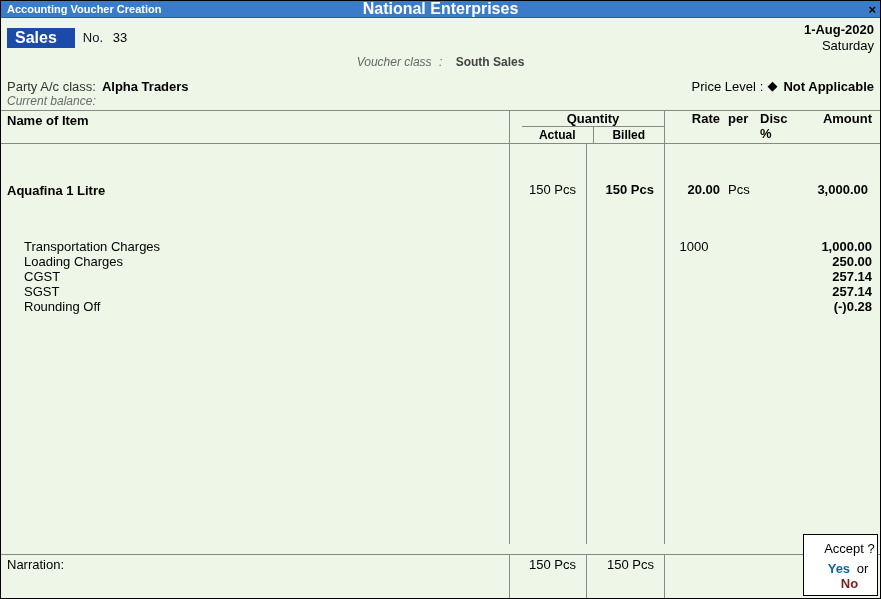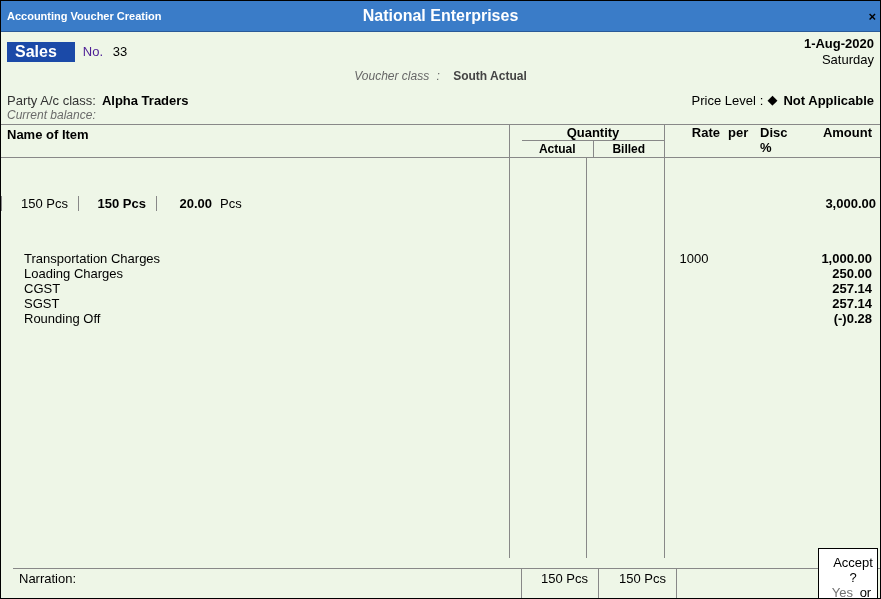--- a/index.html
+++ b/index.html
@@ -8,21 +8,21 @@
     font-size: 12px;
     background: #fff;
     width: 881px;
     height: 599px;
     overflow: hidden;
     position: relative;
     border: 1px solid #000;
   }
   .titlebar {
     background: #3a7cc8;
-    height: 31px;
+    height: 17px;
     display: flex;
     align-items: center;
     position: relative;
     border-bottom: 1px solid #2a5a98;
   }
   .titlebar .title-left {
     color: #fff;
     font-weight: bold;
     font-size: 11px;
     padding-left: 6px;
@@ -57,21 +57,21 @@
     background: #1b4aa8;
     color: #fff;
     font-weight: bold;
     padding: 1px 18px 1px 8px;
     font-size: 16px;
   }
   .vno {
     margin-left: 8px;
     font-size: 13px;
   }
-  .vno .lbl { color: #4c1d95; }
+  .vno .lbl { color: #0f172a; }
   .vno .val { margin-left: 6px; }
   .date-block {
     margin-left: auto;
     text-align: right;
     font-size: 13px;
     line-height: 1.2;
   }
   .date-block .d1 { font-weight: bold; }
   .row-vc {
     text-align: center;
@@ -131,21 +131,21 @@
   .body-row {
     display: flex;
     font-size: 13px;
   }
   .body-row .c-name { flex: 0 0 508px; padding: 1px 6px; font-weight: bold; }
   .body-row .c-qact { flex: 0 0 77px; text-align: right; padding-right: 10px; border-left: 1px solid #888; }
   .body-row .c-qbil { flex: 0 0 78px; text-align: right; padding-right: 10px; border-left: 1px solid #888; font-weight: bold; }
   .body-row .c-rate { flex: 0 0 60px; text-align: right; padding-right: 4px; border-left: 1px solid #888; font-weight: bold; }
   .body-row .c-per  { flex: 0 0 34px; padding-left: 4px; font-weight: normal; }
   .body-row .c-disc { flex: 0 0 44px; }
-  .body-row .c-amt  { flex: 1; text-align: right; padding-right: 4px; font-weight: bold; }
+  .body-row .c-amt  { flex: 1; text-align: right; padding-right: 12px; font-weight: bold; }
   .body-vlines {
     position: absolute;
     top: 0; bottom: 0;
     border-left: 1px solid #888;
   }
   .vl1 { left: 508px; }
   .vl2 { left: 585px; }
   .vl3 { left: 663px; }
   .spacer { height: 38px; display:flex; }
   .charge-row {
@@ -153,51 +153,51 @@
     font-size: 13px;
   }
   .charge-row .c-name { flex: 0 0 508px; padding: 0 23px; font-weight: normal; }
   .charge-row .c-mid { flex: 0 0 155px; }
   .charge-row .c-rate { flex: 0 0 60px; text-align: center; padding-right:0; }
   .charge-row .c-per { flex: 0 0 34px; }
   .charge-row .c-disc { flex: 0 0 44px; }
   .charge-row .c-amt { flex: 1; text-align: right; padding-right: 8px; font-weight: bold; }
   .footer {
     position: absolute;
-    bottom: 0; left: 0; right: 0; padding-left: 12px;
+    bottom: 0; left: 0; right: 0;
   }
   .footer-row {
     display: flex;
     border-top: 1px solid #888;
     font-size: 13px;
     height: 44px;
   }
   .footer-row .f-narr { flex: 0 0 508px; padding: 2px 6px; }
   .footer-row .f-qa { flex: 0 0 77px; border-left: 1px solid #888; text-align: right; padding: 2px 10px 0 0; }
   .footer-row .f-qb { flex: 0 0 78px; border-left: 1px solid #888; text-align: right; padding: 2px 10px 0 0; }
   .footer-row .f-rest { flex: 1; border-left: 1px solid #888; }
   .accept-box {
     position: absolute;
     right: 2px;
     bottom: 2px;
-    width: 60px;
+    width: 75px;
     height: 62px;
     background: #fff;
     border: 1px solid #000;
     text-align: center;
-    padding: 6px 2px 4px 12px;
+    padding: 6px 2px 4px 20px;
     font-size: 13px;
     display: flex;
     flex-direction: column;
     justify-content: space-between;
   }
   .accept-box .q { }
   .accept-box .yn { font-size: 13px; }
-  .accept-box .yes { color: #737373; font-weight: normal; cursor: pointer; }
-  .accept-box .no  { color: #14532d; font-weight: bold; cursor: pointer; }
+  .accept-box .yes { color: #0369a1; font-weight: bold; cursor: pointer; }
+  .accept-box .no  { color: #7f1d1d; font-weight: bold; cursor: pointer; }
 </style>
 </head>
 <body>
 
 <div class="titlebar">
   <span class="title-left">Accounting Voucher Creation</span>
   <span class="title-center">National Enterprises</span>
   <span class="close-x">×</span>
 </div>
 
@@ -210,21 +210,21 @@
     </span>
     <span class="date-block">
       <div class="d1">1-Aug-2020</div>
       <div class="d2">Saturday</div>
     </span>
   </div>
 
   <div class="row-vc">
     <span>Voucher class</span>
     <span style="margin:0 4px;">:</span>
-    <span class="vc-val">South Actual</span>
+    <span class="vc-val">South Sales</span>
   </div>
 
   <div class="row-party">
     <span class="plbl">Party A/c class:</span>
     <span class="pval">Alpha Traders</span>
     <span class="plevel-lbl">Price Level</span>
     <span style="margin:0 4px;">:</span>
     <span class="diamond">◆</span>
     <span class="plevel-val">Not Applicable</span>
   </div>
@@ -245,20 +245,21 @@
     <div class="col-amt">Amount</div>
   </div>
 
   <div class="grid-body">
     <div class="body-vlines vl1"></div>
     <div class="body-vlines vl2"></div>
     <div class="body-vlines vl3"></div>
 
     <div class="spacer"></div>
     <div class="body-row">
+      <div class="c-name">Aquafina 1 Litre</div>
       <div class="c-qact">150 Pcs</div>
       <div class="c-qbil">150 Pcs</div>
       <div class="c-rate">20.00</div>
       <div class="c-per">Pcs</div>
       <div class="c-disc"></div>
       <div class="c-amt">3,000.00</div>
     </div>
 
     <div style="height:40px;"></div>
 

